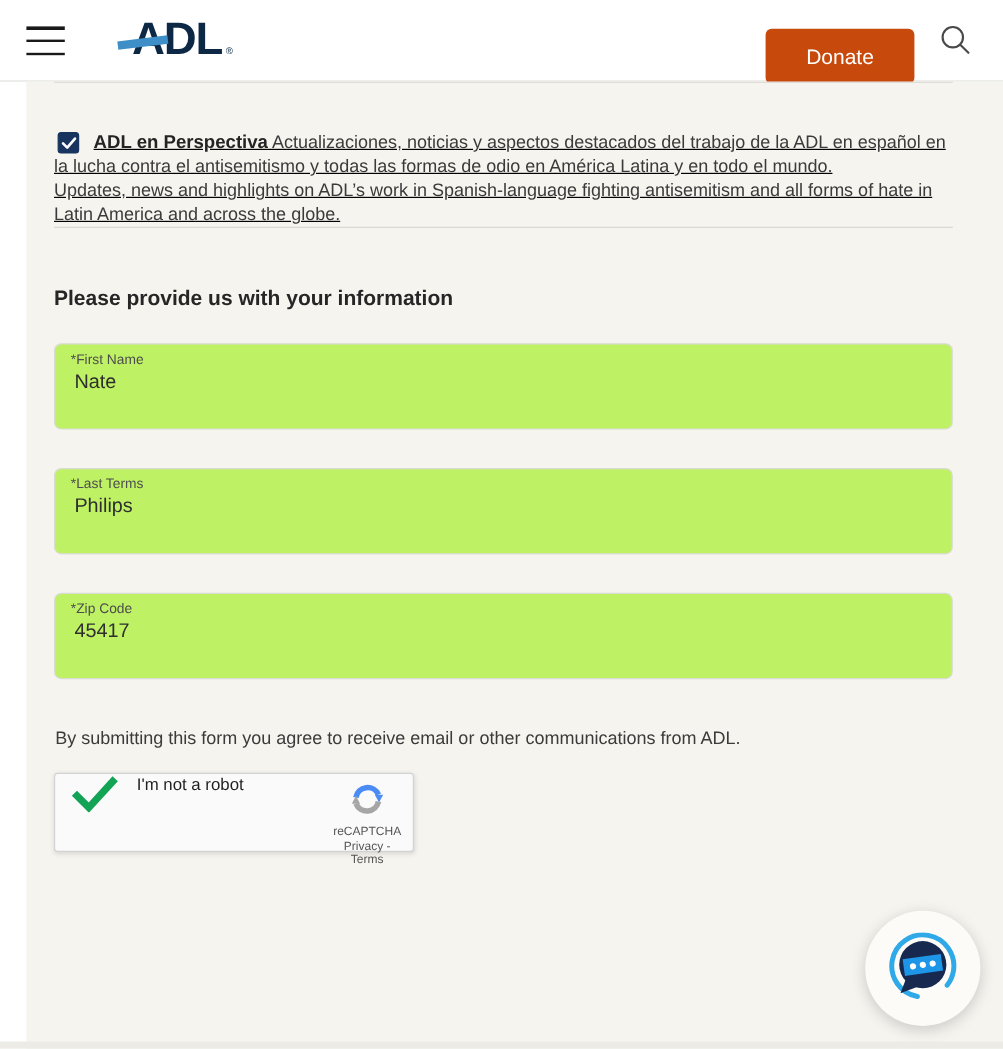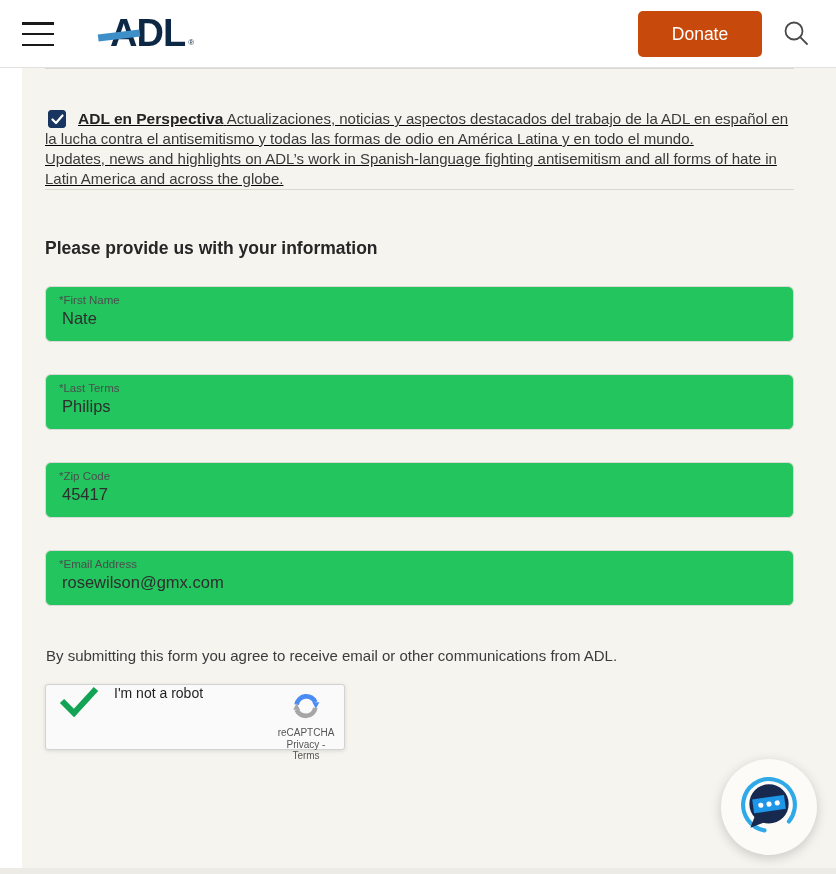--- a/index.html
+++ b/index.html
@@ -33,21 +33,21 @@
     line-height: 40px; letter-spacing: -1px; position: relative; z-index: 1;
   }
   .logo-stripe {
     position: absolute; left: -12px; top: 19px;
     width: 42px; height: 6.5px; background: #3E8FC7;
     transform: rotate(-7deg); z-index: 2;
   }
   .logo-reg { position: absolute; right: -9px; bottom: 6px; font-size: 8px; color: #0D2845; }
 
   .donate-btn {
-    position: absolute; left: 638px; top: 11px;
+    position: absolute; left: 638px; top: 24px;
     width: 124px; height: 46px;
     background: #C7490B; color: #ffffff;
     font-size: 17.5px; font-family: inherit;
     border: none; border-radius: 5px; cursor: pointer;
   }
   .search-btn {
     position: absolute; left: 782px; top: 19px;
     width: 30px; height: 30px;
     background: none; border: none; padding: 0; cursor: pointer;
   }
@@ -81,22 +81,22 @@
   .sub-title { font-weight: bold; font-size: 15.5px; color: #242424; }
 
   
   .form-heading {
     margin: 47px 0 0 0;
     font-size: 17.5px; line-height: 22px;
     color: #262626; font-weight: bold;
   }
   .field {
     margin-top: 32px;
-    height: 56px;
-    background: #22c55e;
+    height: 72px;
+    background: #bef264;
     border: 1px solid #DBDAD5;
     border-radius: 6px;
     padding: 7px 0 0 13px;
   }
   .field-first { margin-top: 27px; }
   .field label { display: block; font-size: 11.5px; color: #4D4D4D; cursor: text; }
   .field input {
     display: block; width: 700px;
     border: none; outline: none; background: transparent;
     font-family: inherit; font-size: 16.5px; color: #2E2E2E;
@@ -196,24 +196,20 @@
   <div class="field">
     <label>*Last Terms</label>
     <input type="text" value="Philips" style="">
   </div>
 
   <div class="field">
     <label>*Zip Code</label>
     <input type="text" value="45417" style="">
   </div>
 
-  <div class="field">
-    <label>*Email Address</label>
-    <input type="text" value="rosewilson@gmx.com" style="">
-  </div>
 
   <p class="consent">By submitting this form you agree to receive email or other communications from ADL.</p>
 
   <div class="recaptcha">
     <span class="recaptcha-check">
       <svg width="42" height="32" viewBox="0 0 42 32">
         <path d="M4 16 L16 28 L38 4" fill="none" stroke="#12A454" stroke-width="6" stroke-linecap="butt" stroke-linejoin="miter"></path>
       </svg>
     </span>
     <span class="recaptcha-label">I'm not a robot</span>

